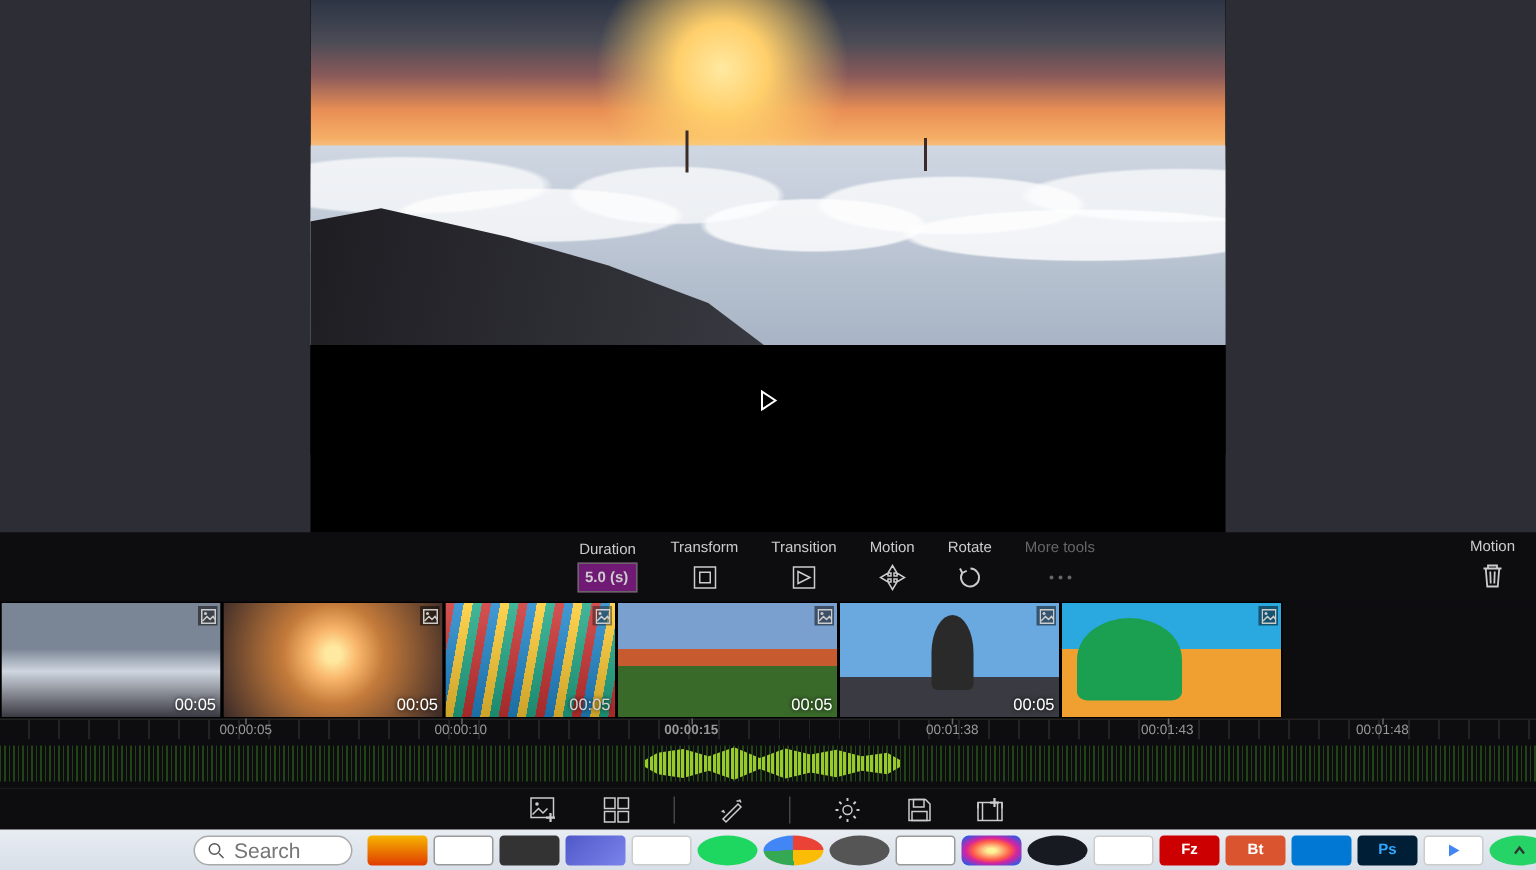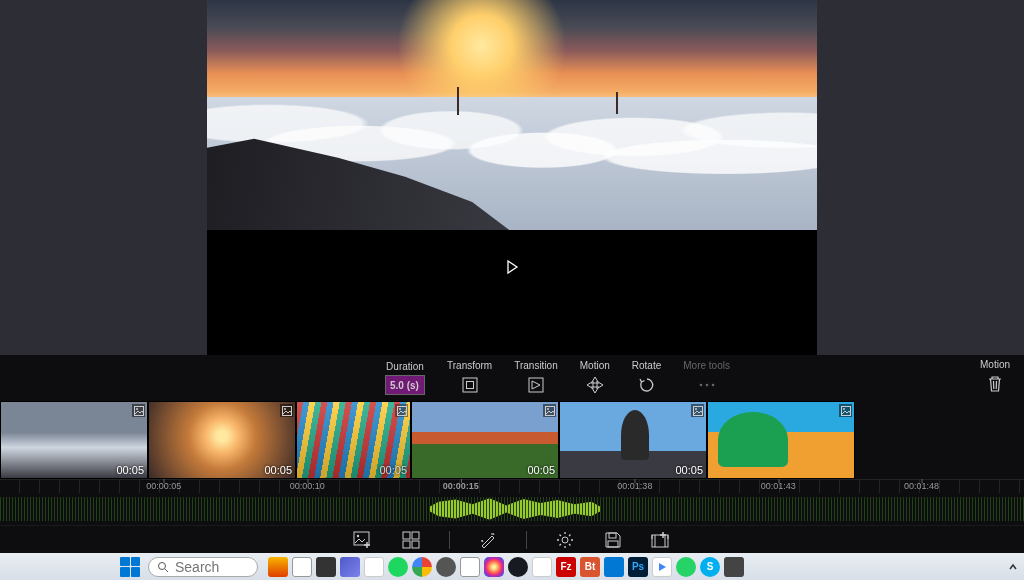--- a/index.html
+++ b/index.html
@@ -74,21 +74,21 @@
   .bottom-icons { flex:0 0 28px; background:#0d0d10; display:flex; align-items:center; justify-content:center; gap:28px; border-top:1px solid #1a1a1a; }
   .bottom-icons .sep { width:1px; height:18px; background:#444; }
   .bicon { width:20px; height:20px; display:flex; align-items:center; justify-content:center; cursor:pointer; }
 
   .taskbar { flex:0 0 27px; background:linear-gradient(#e8edf2,#d8dfe8); display:flex; align-items:center; padding:0 6px; gap:4px; position:relative; }
   .tb-start { width:20px; height:20px; display:grid; grid-template-columns:1fr 1fr; grid-template-rows:1fr 1fr; gap:1px; cursor:pointer; }
   .tb-start div { background:#0078d4; border-radius:1px; }
   .tb-search { display:flex; align-items:center; gap:6px; background:#fff; border:1px solid #aaa; border-radius:12px; height:20px; padding:0 8px; width:110px; margin-left:4px; cursor:text; }
   .tb-search input { border:none; outline:none; font-size:14px; width:70px; background:transparent; }
   .tb-icons { display:flex; align-items:center; gap:4px; margin-left:6px; }
-  .tb-icon { width:20px; height:20px; border-radius:3px; display:flex; align-items:center; justify-content:center; font-size:10px; font-weight:bold; color:#fff; cursor:pointer; flex-shrink:0; }
+  .tb-icon { width:40px; height:20px; border-radius:3px; display:flex; align-items:center; justify-content:center; font-size:10px; font-weight:bold; color:#fff; cursor:pointer; flex-shrink:0; }
   .tb-tray { position:absolute; right:6px; display:flex; align-items:center; gap:6px; color:#333; }
 
   svg { display:block; }
 </style>
 </head>
 <body>
 <div class="app">
 
   <div class="preview-zone">
     <div class="preview-frame">

